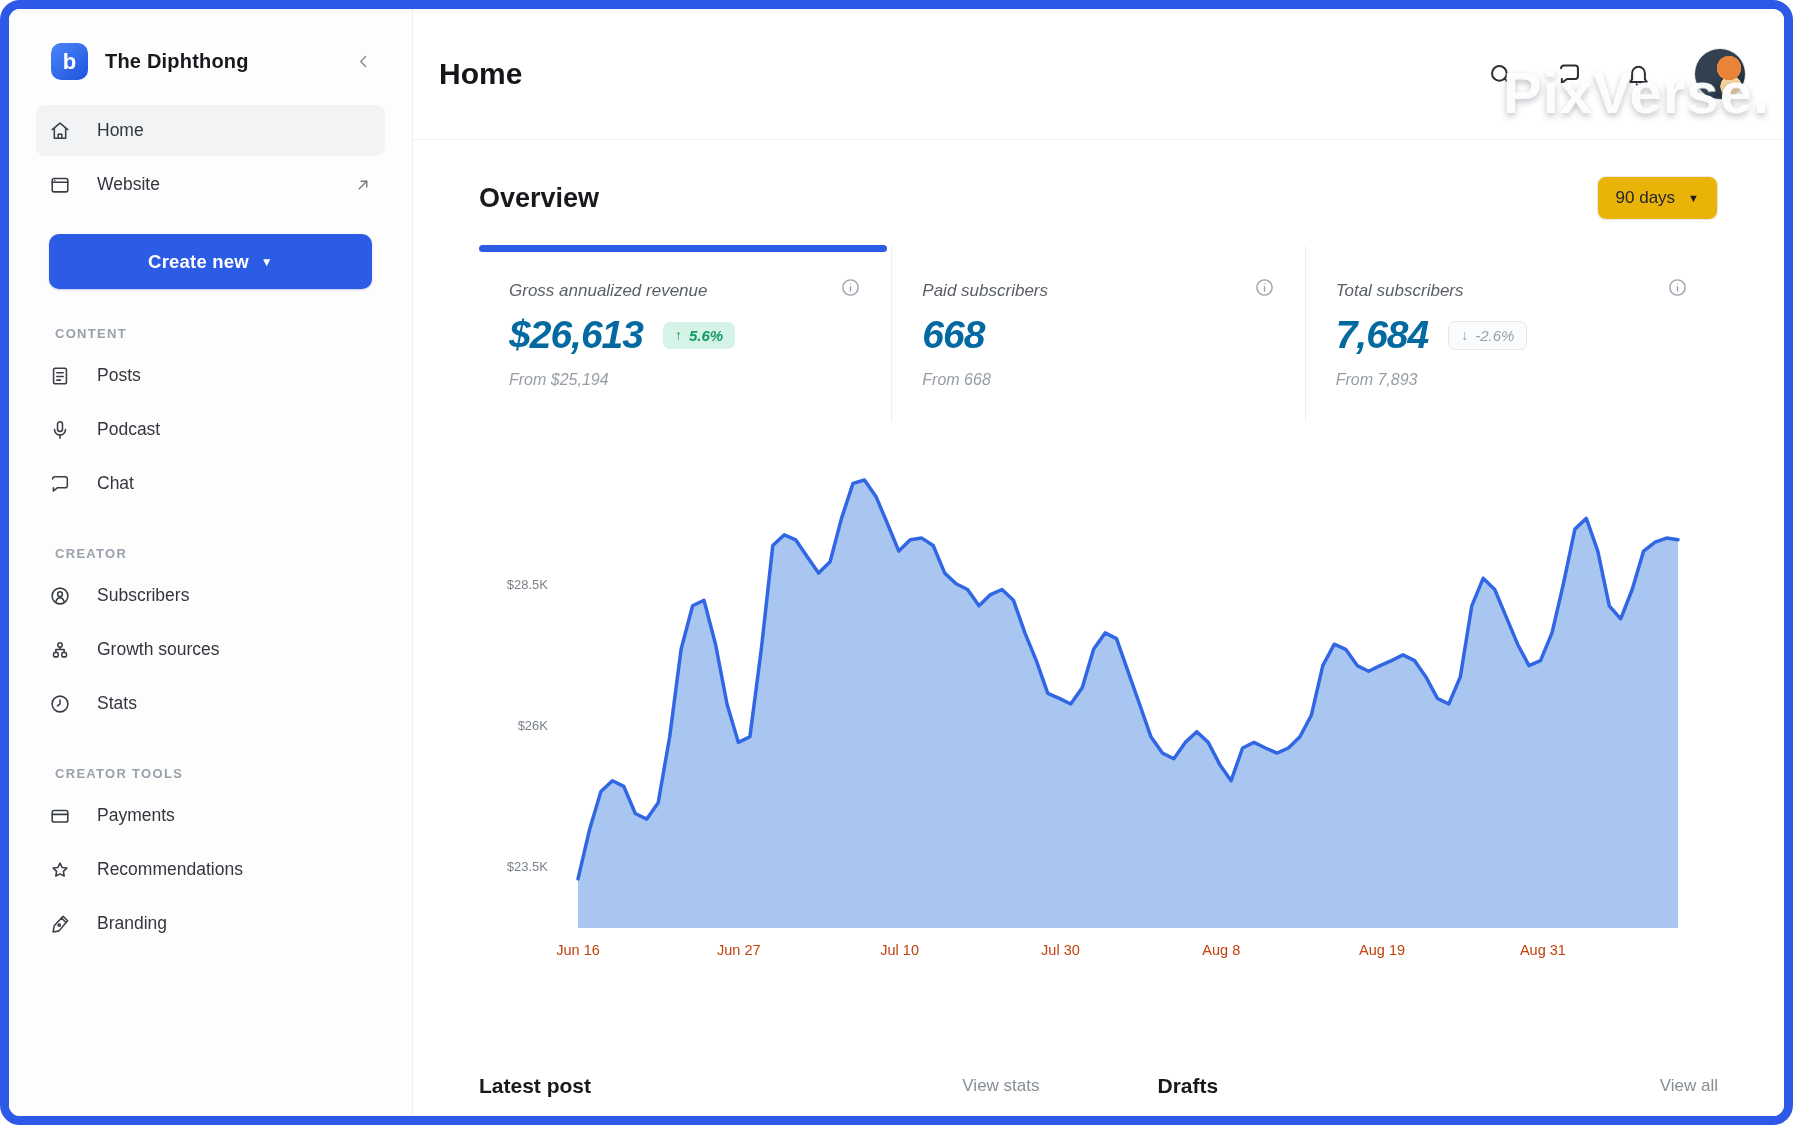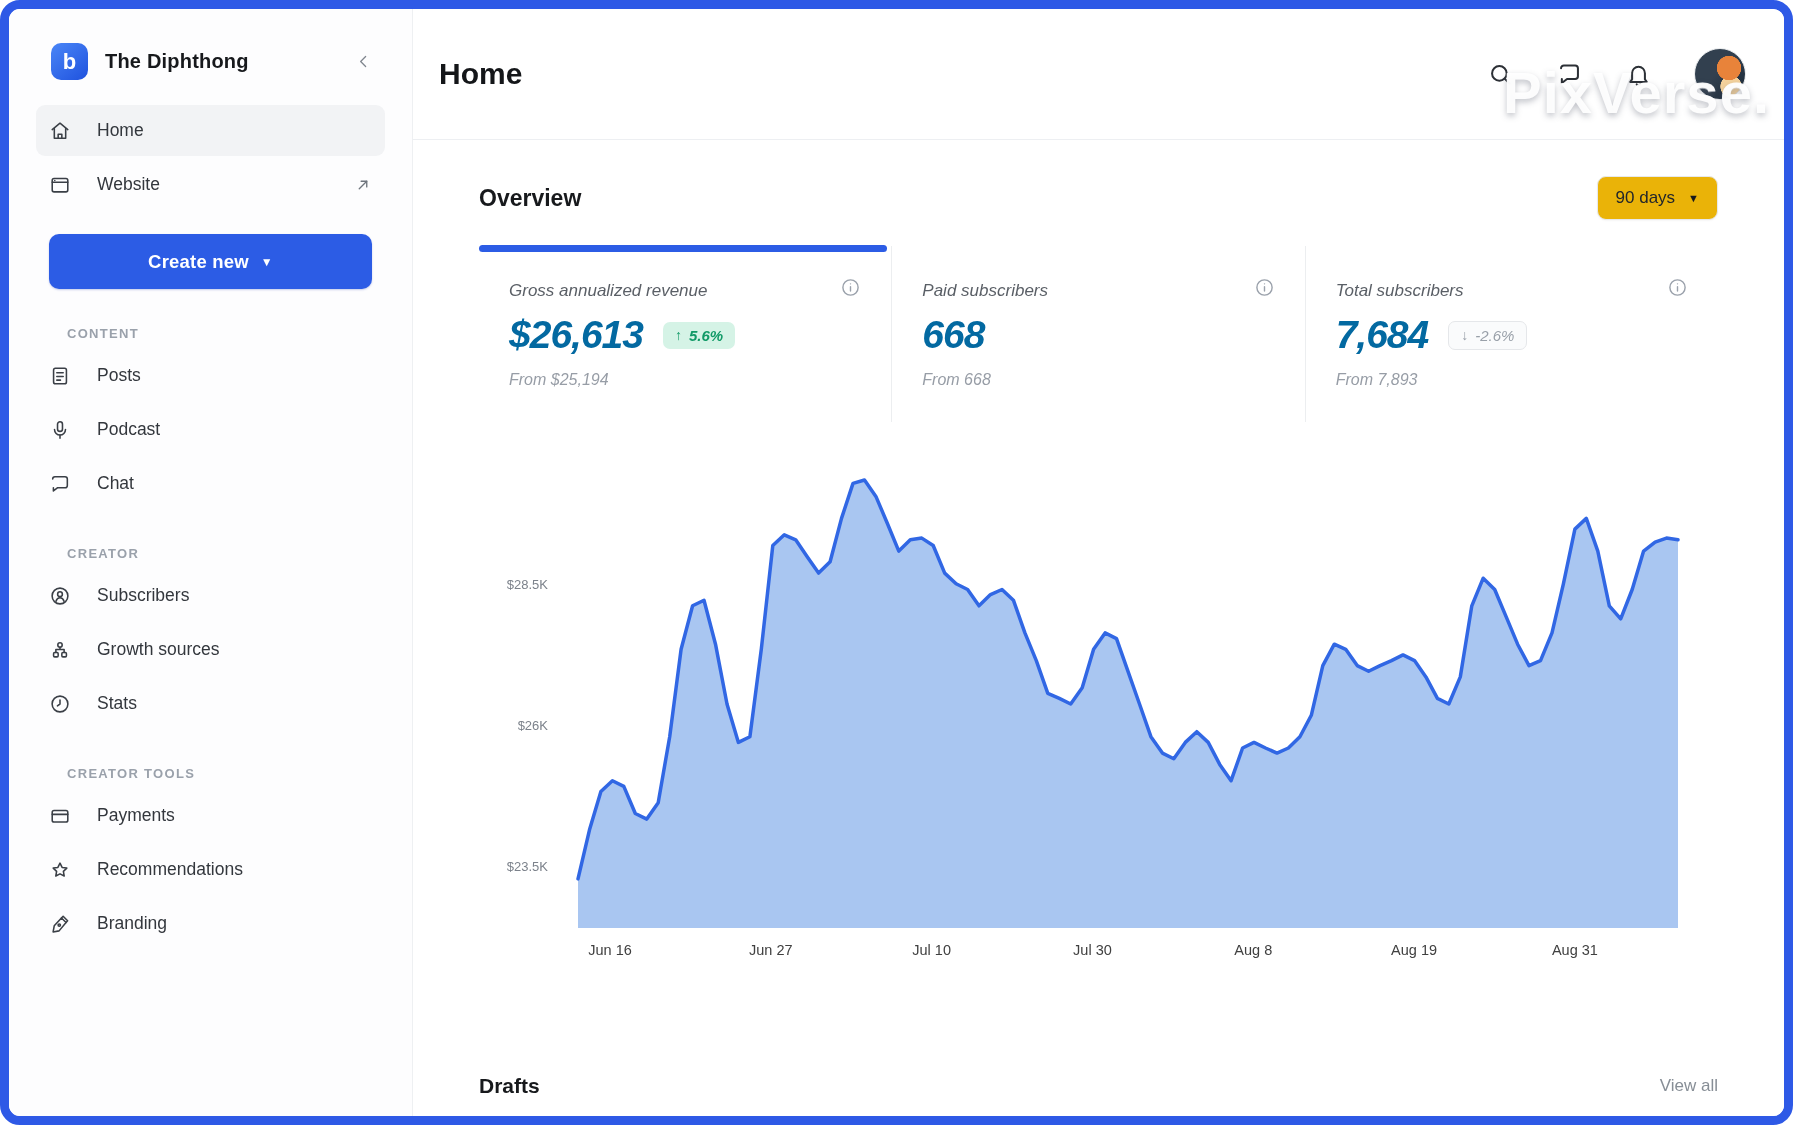--- a/index.html
+++ b/index.html
@@ -22,41 +22,41 @@
   .nav-item{display:flex;align-items:center;gap:26px;height:51px;padding:0 13px;margin:3px -13px;
     border-radius:9px;color:#33373d;font-size:17.5px;font-weight:500;cursor:pointer;}
   .nav-item.active{background:#f2f3f5;}
   .nicon{width:22px;height:22px;color:#3a3f46;display:flex;flex-shrink:0;}
   .nicon svg,.hicon svg,.collapse svg,.ext svg,.info-icon svg{width:100%;height:100%;}
   .ext{margin-left:auto;color:#6f757d;width:18px;height:18px;display:flex;}
   .create-btn{margin:24px 0 8px;width:100%;height:55px;border:none;border-radius:10px;background:#2c5ce5;
     color:#fff;font-size:18.5px;font-weight:700;display:flex;align-items:center;justify-content:center;
     gap:12px;font-family:inherit;cursor:pointer;letter-spacing:.2px;box-shadow:0 1px 2px rgba(30,60,180,.25);}
   .caret{font-size:12px;line-height:1;}
-  .sec-title{margin:37px 16px 9px;padding-left:2px;font-size:13px;font-weight:700;
+  .sec-title{margin:37px 4px 9px;padding-left:2px;font-size:13px;font-weight:700;
     letter-spacing:1.3px;color:#9aa1ab;}
 
   
   main{flex:1;position:relative;background:#fff;}
   .mheader{height:130px;display:flex;align-items:center;padding:0 38px 0 26px;
     border-bottom:1px solid #edeff2;}
   .page-title{font-size:30px;font-weight:700;color:#141619;}
   .hicons{margin-left:auto;display:flex;align-items:center;gap:42px;}
   .hicon{width:27px;height:27px;color:#2c3036;display:flex;cursor:pointer;}
   .avatar{width:50px;height:50px;border-radius:50%;cursor:pointer;border:1px solid #e8eaec;
     background:
       radial-gradient(circle at 68% 38%, #e8833a 0 26%, transparent 27%),
       radial-gradient(circle at 72% 75%, #f4d29c 0 20%, transparent 21%),
       linear-gradient(135deg,#32404f 45%,#1a2836 100%);}
   .watermark{position:absolute;top:50px;right:14px;z-index:6;pointer-events:none;
     font-size:58px;font-weight:700;letter-spacing:1px;color:rgba(255,255,255,.93);
     text-shadow:0 3px 6px rgba(90,95,110,.38),0 1px 0 rgba(255,255,255,.65);}
 
   .overview-row{margin:36px 66px 0;display:flex;align-items:center;justify-content:space-between;}
-  .overview-title{font-size:23px;font-weight:700;color:#17191c;}
+  .overview-title{font-size:27px;font-weight:700;color:#17191c;}
   .range-btn{display:flex;align-items:center;gap:13px;padding:11px 18px;border:1px solid #e7e9ec;
     border-radius:9px;background:#eab308;font-size:17px;color:#22262b;font-family:inherit;cursor:pointer;
     box-shadow:0 1px 2px rgba(0,0,0,.04);}
   .range-caret{font-size:11px;color:#17191c;}
 
   .cards{margin:26px 66px 0;display:flex;height:176px;font-style:italic;}
   .card{flex:1;position:relative;padding:27px 30px 0;box-sizing:border-box;}
   .card + .card{border-left:1px solid #eceef0;}
   .card.active::before{content:"";position:absolute;top:-1px;left:0;right:4px;height:7px;
     border-radius:5px;background:#2c5ce5;}
@@ -71,21 +71,21 @@
   .badge.down{background:#fafbfc;border:1px solid #e5e7ea;color:#99a0a9;font-weight:500;}
   .badge .arrow{font-size:14px;line-height:1;}
   .card-from{margin-top:14px;font-size:16px;color:#979da6;}
 
   
   .chart-wrap{position:relative;margin:49px 0 0 165px;width:1100px;height:457px;}
   .chart-wrap svg{display:block;width:1100px;height:457px;overflow:visible;}
   .ytick{position:absolute;right:calc(100% + 30px);transform:translateY(-50%);
     font-size:13px;color:#7c828b;white-space:nowrap;}
   .xtick{position:absolute;top:calc(100% + 14px);transform:translateX(-50%);
-    font-size:14.5px;color:#404040;white-space:nowrap;margin-left:32px;}
+    font-size:14.5px;color:#c2410c;white-space:nowrap;}
 
   
   .bottom-row{display:flex;gap:118px;margin:146px 66px 0;}
   .bhalf{flex:1;display:flex;align-items:center;justify-content:space-between;}
   .bhead{font-size:21px;font-weight:700;color:#17191c;}
   .blink{font-size:17px;color:#878e96;cursor:pointer;}
 </style>
 </head>
 <body>
 
@@ -347,19 +347,23 @@
       <span class="xtick" style="left: 14.62%;">Jun 27</span>
       <span class="xtick" style="left: 29.24%;">Jul 10</span>
       <span class="xtick" style="left: 43.86%;">Jul 30</span>
       <span class="xtick" style="left: 58.48%;">Aug 8</span>
       <span class="xtick" style="left: 73.1%;">Aug 19</span>
       <span class="xtick" style="left: 87.72%;">Aug 31</span>
     </div>
 
     <div class="bottom-row">
       <div class="bhalf">
+        <span class="bhead">Latest post</span>
+        <span class="blink">View stats</span>
+      </div>
+      <div class="bhalf">
         <span class="bhead">Drafts</span>
         <span class="blink">View all</span>
       </div>
     </div>
 
   </main>
 </div>
 
 </body></html>

